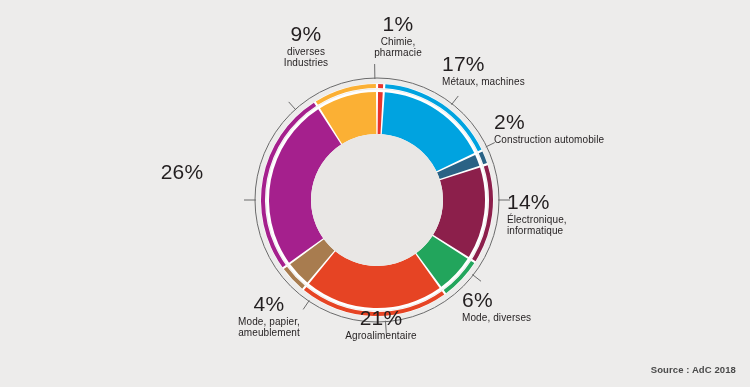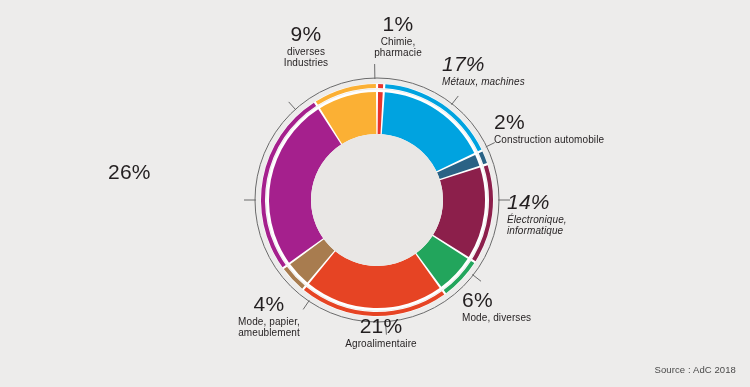--- a/index.html
+++ b/index.html
@@ -42,29 +42,30 @@
     color: #231f20;
   }
   .lbl .nm {
     display: block;
     font-size: 10px;
     font-weight: 400;
     letter-spacing: 0.1px;
     color: #231f20;
   }
   .lbl.ctr  { text-align: center; }
-  .lbl.rgt  { text-align: left; }
+  .lbl.rgt  { text-align: center; }
   .lbl.lft  { text-align: left; }
   .source {
     position: absolute;
     right: 14px;
     bottom: 12px;
     font-size: 9.5px;
     color: #4a4a4a;
     letter-spacing: 0.1px;
+    font-weight: bold;
   }
 </style>
 </head>
 <body>
 
 <div id="stage">
 
   <svg class="chart" viewBox="0 0 750 387">
     <g id="chart-root">
         <circle cx="377" cy="200" r="122" fill="none" stroke="#6b6b6b" stroke-width="1"></circle>
@@ -109,42 +110,42 @@
     <span class="nm">diverses</span>
     <span class="nm">Industries</span>
   </div>
 
   <div class="lbl ctr" style="left:355px; top:12px; width:86px;">
     <span class="pct">1%</span>
     <span class="nm">Chimie,</span>
     <span class="nm">pharmacie</span>
   </div>
 
-  <div class="lbl lft" style="left:442px; top:52px;font-style:italic;">
+  <div class="lbl lft" style="left:442px; top:52px;">
     <span class="pct">17%</span>
     <span class="nm">Métaux, machines</span>
   </div>
 
   <div class="lbl lft" style="left:494px; top:110px;">
     <span class="pct">2%</span>
     <span class="nm">Construction automobile</span>
   </div>
 
-  <div class="lbl lft" style="left:507px; top:190px;font-style:italic;">
+  <div class="lbl lft" style="left:507px; top:190px;">
     <span class="pct">14%</span>
     <span class="nm">Électronique,</span>
     <span class="nm">informatique</span>
   </div>
 
   <div class="lbl lft" style="left:462px; top:288px;">
     <span class="pct">6%</span>
     <span class="nm">Mode, diverses</span>
   </div>
 
-  <div class="lbl ctr" style="left:331px; top:306px; width:100px;margin-top:8px;">
+  <div class="lbl ctr" style="left:331px; top:306px; width:100px;">
     <span class="pct">21%</span>
     <span class="nm">Agroalimentaire</span>
   </div>
 
   <div class="lbl ctr" style="left:215px; top:292px; width:108px;">
     <span class="pct">4%</span>
     <span class="nm">Mode, papier,</span>
     <span class="nm">ameublement</span>
   </div>
 

